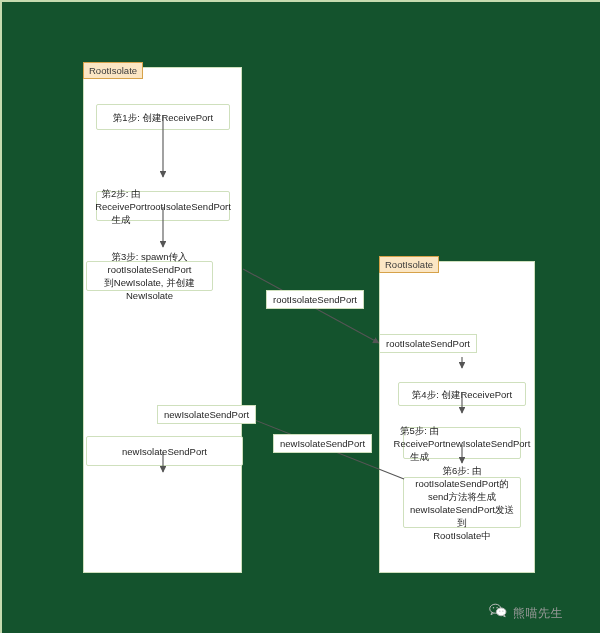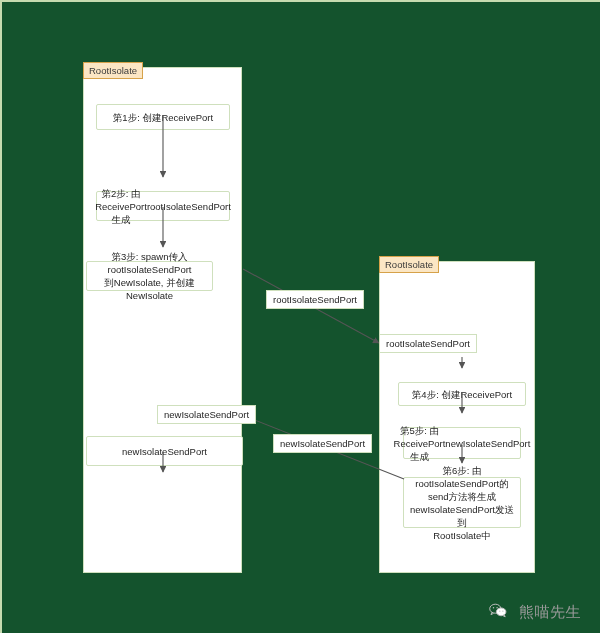--- a/index.html
+++ b/index.html
@@ -84,23 +84,23 @@
     height: 633px;
     pointer-events: none;
     z-index: 2;
   }
 
   
   .watermark {
     position: absolute;
     display: flex;
     align-items: center;
-    gap: 12px;
+    gap: 6px;
     color: #9a9a9a;
-    font-size: 15px;
+    font-size: 12px;
     line-height: 16px;
   }
   .watermark .wm-text { letter-spacing: 0.5px; }
 </style>
 </head>
 <body>
 
 <div id="page">
 
   <div class="lane" style="left:81px; top:65px; width:159px; height:506px;"></div>

